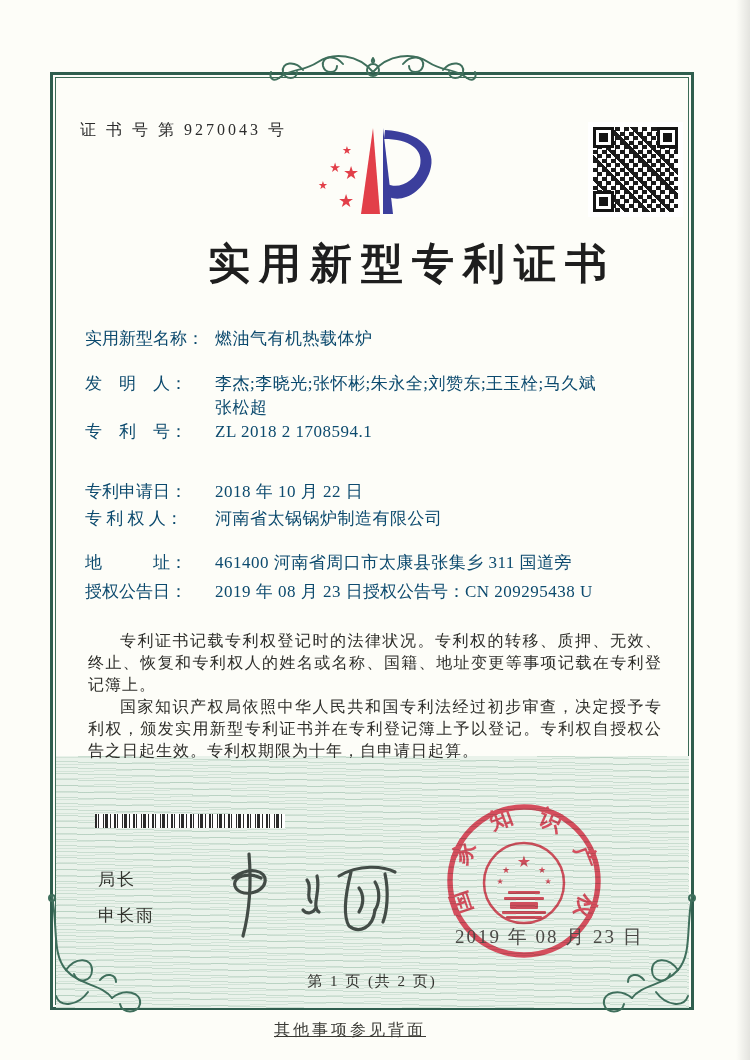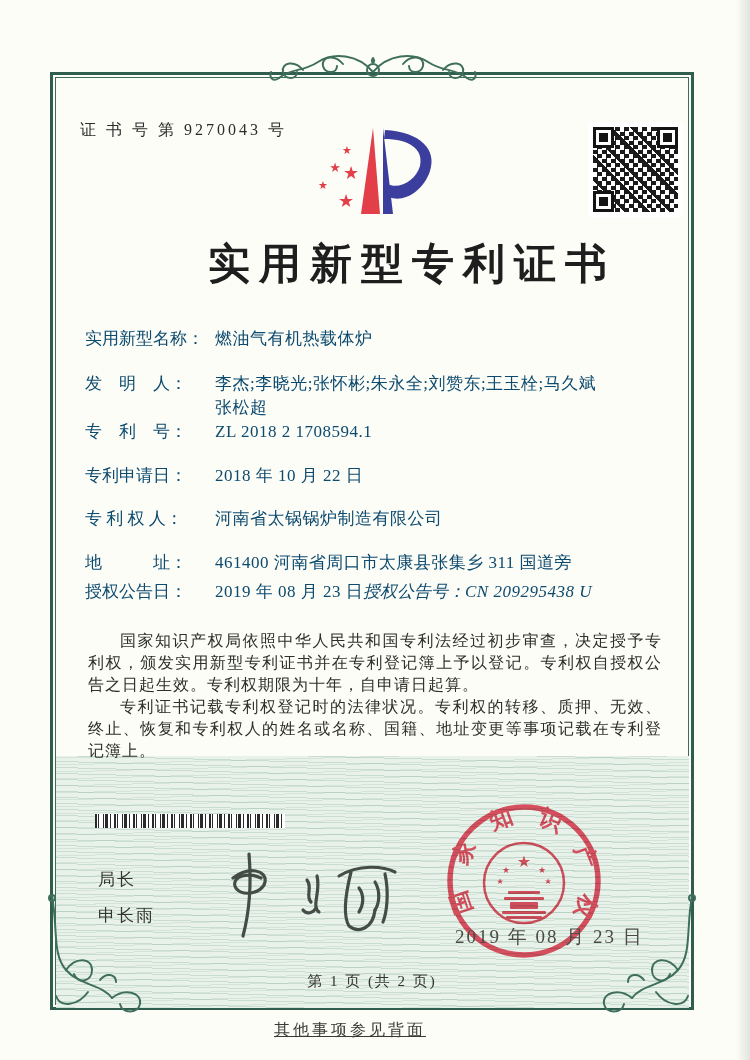--- a/index.html
+++ b/index.html
@@ -29,21 +29,21 @@
           repeating-linear-gradient(45deg, rgba(20,20,20,0) 0 6px, #1b1b1b 6px 9px, rgba(20,20,20,0) 9px 16px),
           repeating-conic-gradient(#1b1b1b 0 25%, #ffffff 0 50%);
         background-size:auto,9px 9px;}
   .finder{position:absolute;width:21px;height:21px;border:3px solid #141414;background:#fff;box-sizing:border-box;}
   .finder::after{content:"";position:absolute;left:3px;top:3px;width:9px;height:9px;background:#141414;}
   .finder.tl{left:0;top:0}.finder.tr{right:0;top:0}.finder.bl{left:0;bottom:0}
   
   .row{position:absolute;left:85px;width:600px;font-size:17px;color:#0c4a6e;white-space:nowrap;}
   .flabel{display:inline-block;min-width:130px;}
   .fvalue{letter-spacing:0.5px;}
-  .row .pair2{position:absolute;left:278px;top:0;font-style:italic;}
+  .row .pair2{position:absolute;left:278px;top:0;}
   
   .paras{position:absolute;left:88px;top:630px;width:574px;font-size:16px;line-height:22px;
         color:#2e2e2a;letter-spacing:1px;text-align:justify;}
   .paras p{margin:0;text-indent:2em;}
   
   .barcode{position:absolute;left:95px;top:814px;width:190px;height:14px;
         background:repeating-linear-gradient(90deg,#2a2a2a 0 2px,#fff 2px 3px,#2a2a2a 3px 4px,#fff 4px 8px,
           #2a2a2a 8px 9px,#fff 9px 10px,#2a2a2a 10px 13px,#fff 13px 15px,#2a2a2a 15px 16px,#fff 16px 19px);}
   .officer{position:absolute;left:98px;top:868px;font-size:17px;letter-spacing:2px;color:#33352f;}
   .officer div{margin-bottom:13px;}
@@ -132,39 +132,39 @@
   </div>
   <div class="row" style="top:372px">
     <span class="flabel">发　明　人：</span><span class="fvalue">李杰;李晓光;张怀彬;朱永全;刘赞东;王玉栓;马久斌</span>
   </div>
   <div class="row" style="top:396px;left:215px">
     <span class="fvalue">张松超</span>
   </div>
   <div class="row" style="top:420px">
     <span class="flabel">专　利　号：</span><span class="fvalue">ZL 2018 2 1708594.1</span>
   </div>
-  <div class="row" style="top:464px">
+  <div class="row" style="top:480px">
     <span class="flabel">专利申请日：</span><span class="fvalue">2018 年 10 月 22 日</span>
   </div>
   <div class="row" style="top:507px">
     <span class="flabel">专 利 权 人：</span><span class="fvalue">河南省太锅锅炉制造有限公司</span>
   </div>
   <div class="row" style="top:551px">
     <span class="flabel">地　　　址：</span><span class="fvalue">461400 河南省周口市太康县张集乡 311 国道旁</span>
   </div>
   <div class="row" style="top:580px">
     <span class="flabel">授权公告日：</span><span class="fvalue">2019 年 08 月 23 日</span>
     <span class="pair2">
       <span>授权公告号：</span><span class="fvalue">CN 209295438 U</span>
     </span>
   </div>
 
   <div class="paras">
+    <p>专利证书记载专利权登记时的法律状况。专利权的转移、质押、无效、终止、恢复和专利权人的姓名或名称、国籍、地址变更等事项记载在专利登记簿上。</p>
     <p>国家知识产权局依照中华人民共和国专利法经过初步审查，决定授予专利权，颁发实用新型专利证书并在专利登记簿上予以登记。专利权自授权公告之日起生效。专利权期限为十年，自申请日起算。</p>
-    <p>专利证书记载专利权登记时的法律状况。专利权的转移、质押、无效、终止、恢复和专利权人的姓名或名称、国籍、地址变更等事项记载在专利登记簿上。</p>
   </div>
 
   <div class="barcode"></div>
 
   <div class="officer">
     <div>局长</div>
     <div>申长雨</div>
   </div>
 
   <svg class="sig" width="200" height="95" viewBox="0 0 200 95">

